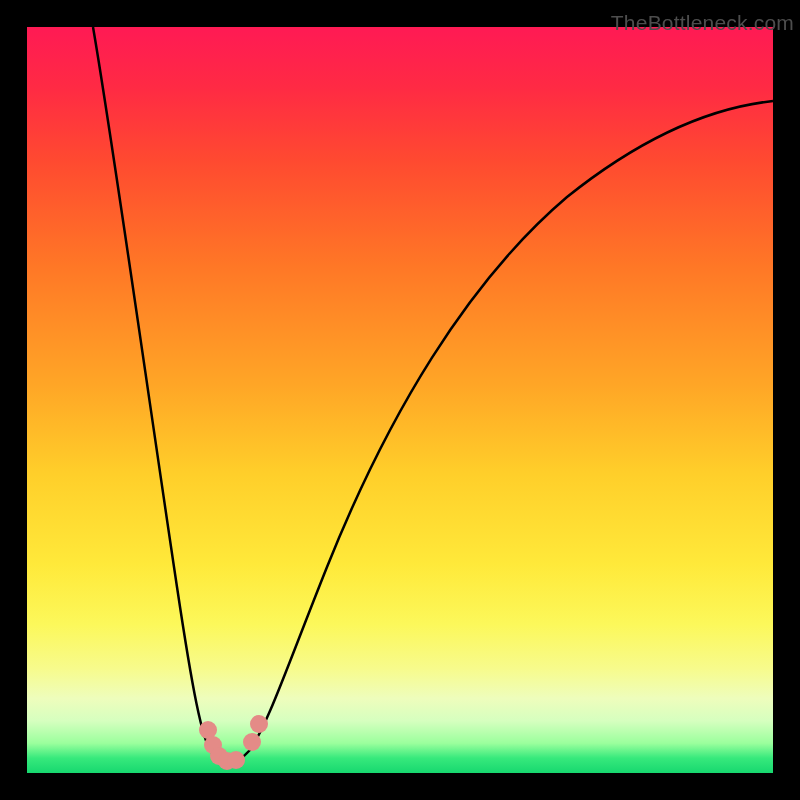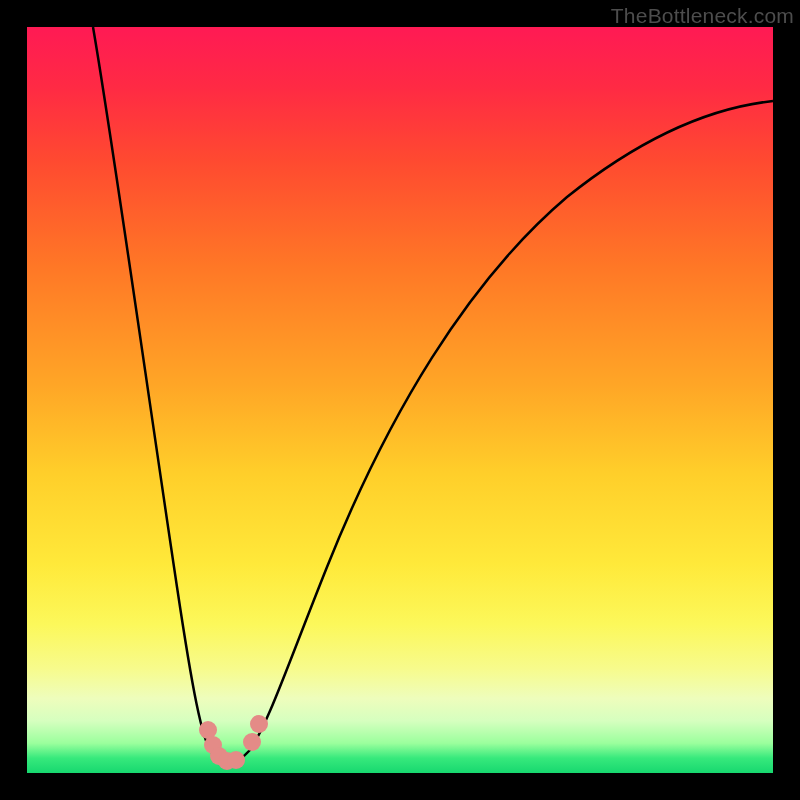--- a/index.html
+++ b/index.html
@@ -30,21 +30,21 @@
       #f7fb8c 86%,
       #eefdbc 90%,
       #d6ffbf 93%,
       #9bff9d 96%,
       #37e97c 98%,
       #17d86f 100%
     );
   }
   .attribution {
     position: absolute;
-    top: 4px;
+    top: 11px;
     right: 6px;
     color: #4d4d4d;
     font-size: 21px;
     letter-spacing: 0.2px;
     font-weight: 400;
   }
   svg.curves {
     position: absolute;
     left: 0;
     top: 0;

